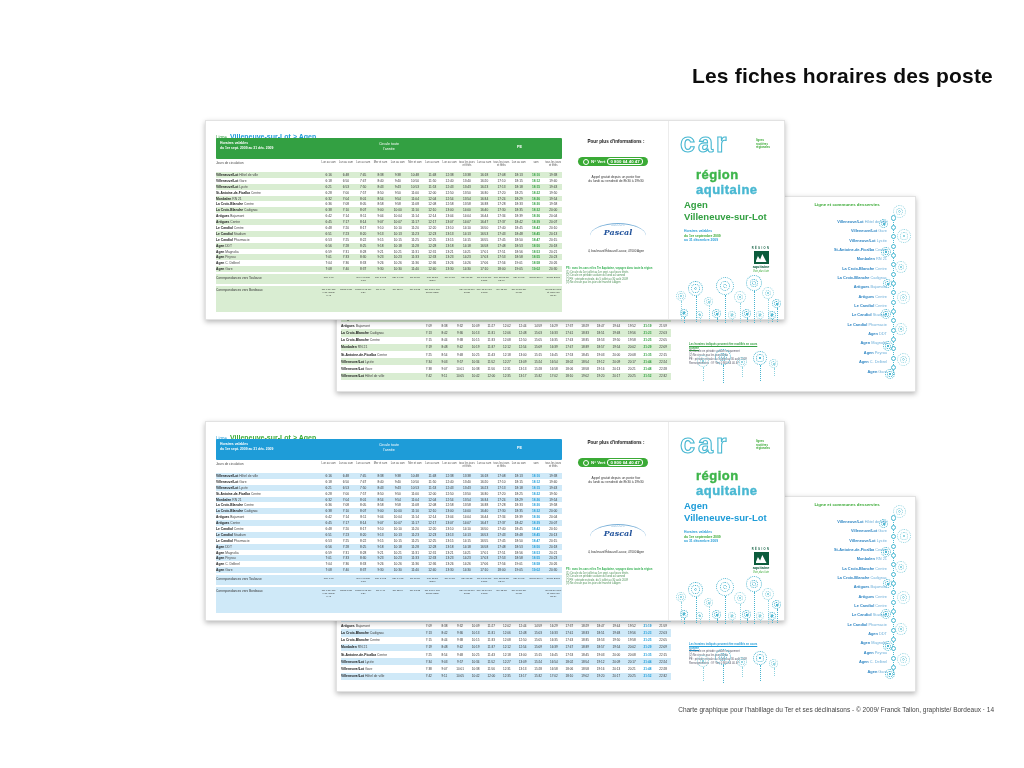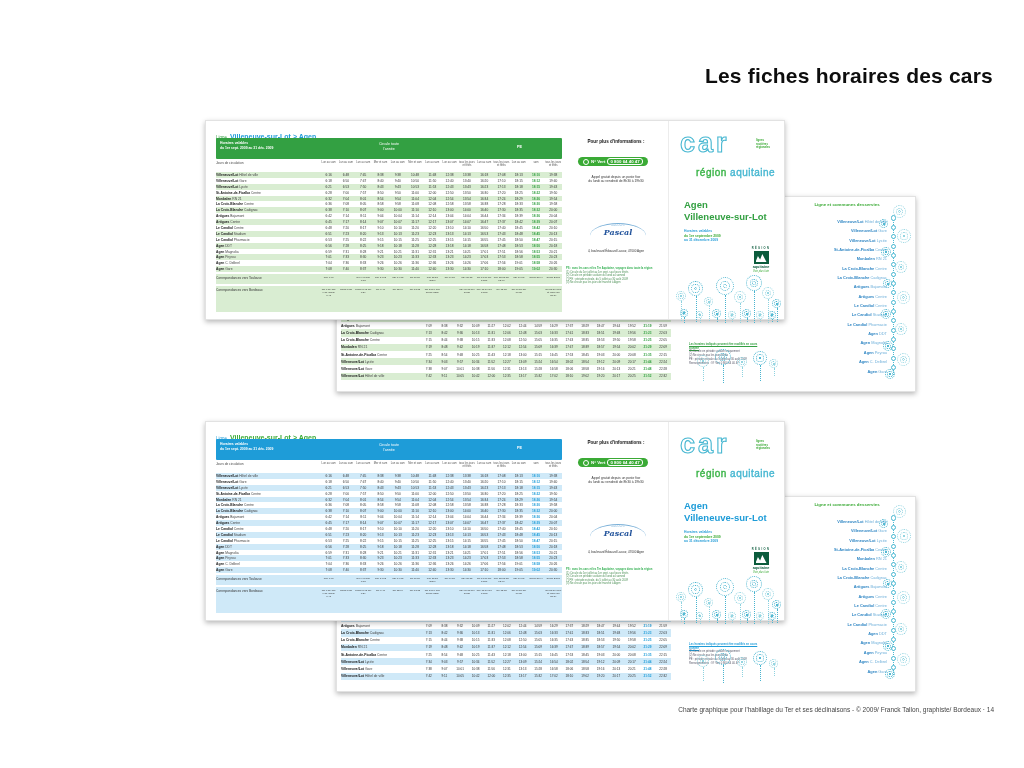--- a/index.html
+++ b/index.html
@@ -53,21 +53,21 @@
   .pascal small{display:block;font-size:3px;color:#7ab0d8;font-weight:normal;margin-top:-2px;}
   .address{left:362px;top:128px;width:96px;text-align:center;font-size:3px;color:#333;}
   .legal{left:360px;top:146px;width:100px;font-size:2.7px;color:#4b8f55;line-height:3.6px;}
   .legal div.hl{color:#2fae4e;font-weight:bold;}
   .theme-b .legal{color:#4b8f55;}
   
   .cover{left:468px;top:4px;width:111px;height:198px;overflow:hidden;}
   .carlogo{position:absolute;left:6px;top:4px;font-size:27px;font-weight:800;letter-spacing:3px;
            color:transparent;-webkit-text-stroke:1.1px #49b8d2;line-height:28px;}
   .cartag{position:absolute;left:82px;top:14px;font-size:2.8px;color:#3aaa35;white-space:pre-line;line-height:3.6px;font-weight:bold;}
-  .regaq{position:absolute;left:22px;top:42px;font-size:10px;font-weight:400;letter-spacing:.5px;}
+  .regaq{position:absolute;left:22px;top:42px;font-size:13px;font-weight:700;letter-spacing:.5px;}
   .regaq .r1{color:#3db54a;-webkit-text-stroke:.4px #3db54a;}
   .regaq .r2{color:#49b8d2;-webkit-text-stroke:.4px #49b8d2;}
   .city{position:absolute;left:10px;top:74px;font-size:9.5px;font-weight:bold;color:var(--tbl);line-height:12px;white-space:nowrap;}
   .valid{position:absolute;left:10px;top:104px;font-size:3.4px;line-height:4.6px;font-weight:bold;}
   .valid .v1,.valid .v3{color:#2a9fd8;}
   .valid .v2{color:#3aaa35;}
   .alogo{position:absolute;right:8px;top:122px;width:32px;text-align:center;}
   .alogo .rg{font-size:2.6px;letter-spacing:1.4px;color:#0b5b3c;font-weight:bold;}
   .alogo .sq{width:15px;height:13px;background:#0b5b3c;margin:1px auto;position:relative;}
   .alogo .sq::after{content:'';position:absolute;left:2px;right:2px;bottom:2px;top:3px;background:#fff;
@@ -102,21 +102,21 @@
   .curl::after{content:'';position:absolute;inset:38%;border-radius:50%;border:inherit;}
   .stem{position:absolute;width:0;}
   .t1{border:1.2px dotted #8ed2df;}
   .t2{border:1.2px dotted #49b4cf;}
   .s1{border-left:1.2px dotted #8ed2df;}
   .s2{border-left:1.2px dotted #49b4cf;}
 </style>
 </head>
 <body>
 
-<h1 id="page-title">Les fiches horaires des cars</h1>
+<h1 id="page-title">Les fiches horaires des poste</h1>
 
 <section class="theme-g">
 
   <div class="sheet back" style="left:336px;top:196px;">
     <div class="abs rtable">
         <div class="rrow">
           <span class="rname"><b>Artigues </b><span>Centre</span></span>
           <span class="rcell">7:06</span>
           <span class="rcell">8:35</span>
           <span class="rcell">9:29</span>

